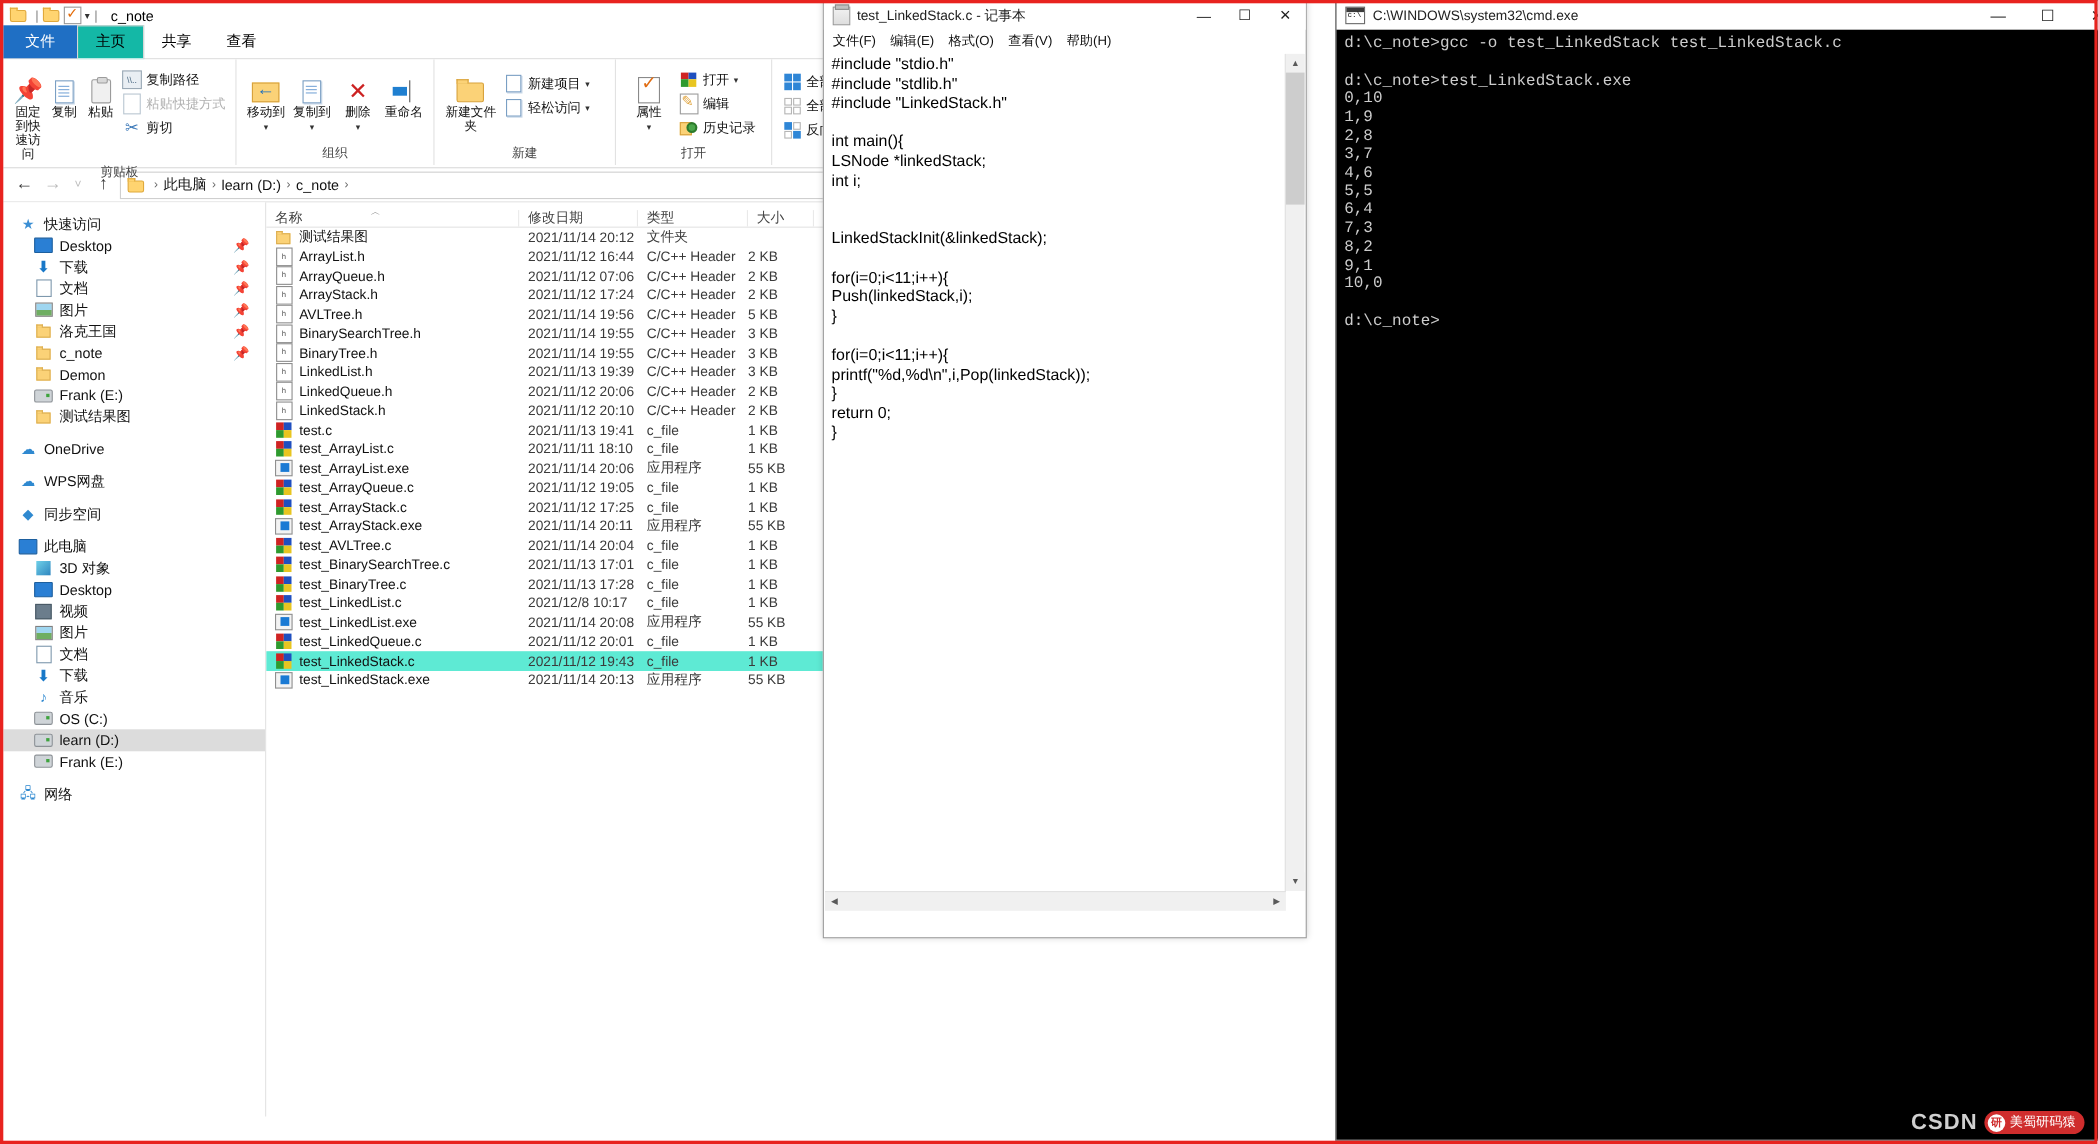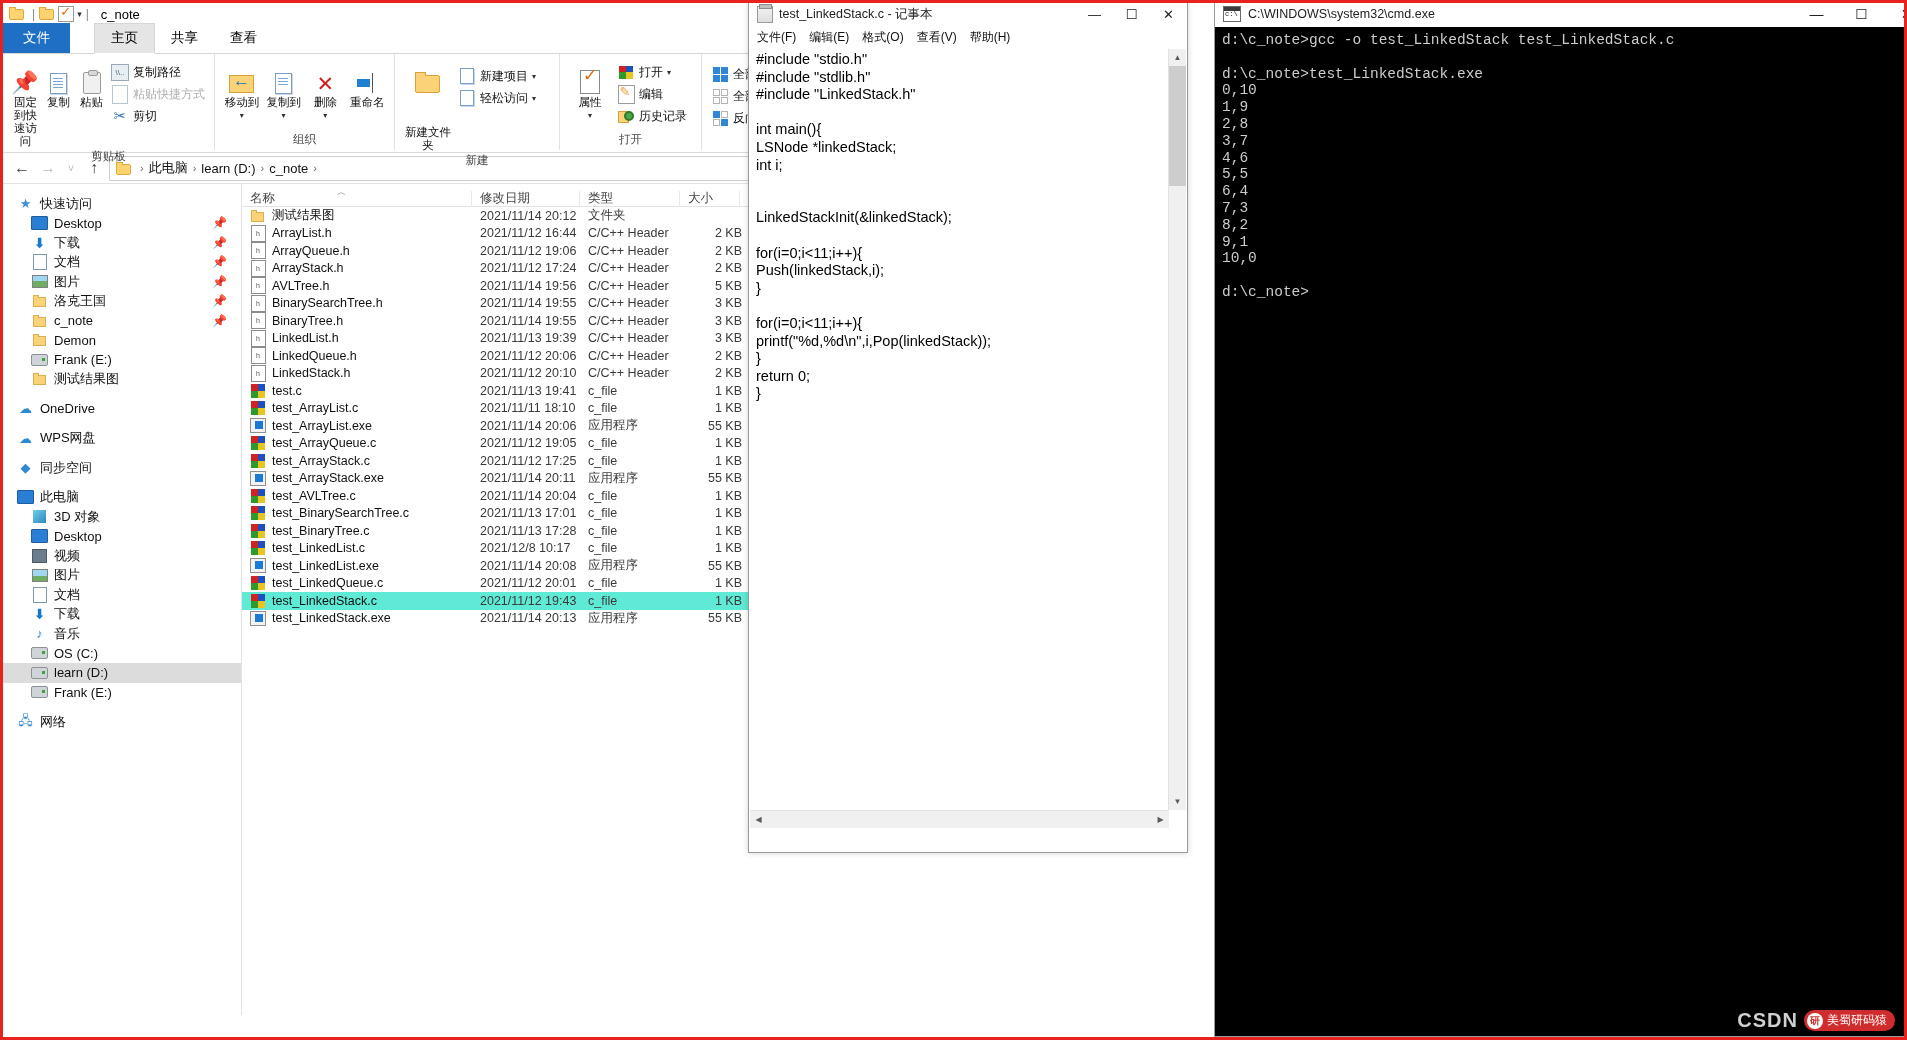--- a/index.html
+++ b/index.html
@@ -21,21 +21,21 @@
   .folder-ico:after{content:"";position:absolute;left:0;top:0px;width:7px;height:3px;background:#ffd470;border:1px solid #e0a93b;border-bottom:none;box-sizing:border-box;}
   .qat-sep{color:#888;margin:0 4px;font-size:12px;}
   .qat-check{width:14px;height:14px;border:1px solid #999;position:relative;background:#fff;}
   .qat-check:after{content:"✓";position:absolute;left:1px;top:-3px;color:#e46c0a;font-size:13px;}
   .qat-caret{font-size:9px;color:#333;margin-left:3px;}
   .exp-title{margin-left:8px;font-size:13px;color:#000;}
 
   .ribbon-tabs{height:28px;display:flex;align-items:flex-end;border-bottom:1px solid #d6d6d6;background:#fff;}
   .tab{padding:5px 16px 6px;font-size:13.5px;color:#000;cursor:default;}
   .tab.file{background:#1f6fc4;color:#fff;padding:6px 20px;}
-  .tab.active{border:1px solid #d6d6d6;border-bottom:1px solid #fff;margin-bottom:-1px;background:#e5e5e5;margin-left:24px;}
+  .tab.active{border:1px solid #d6d6d6;border-bottom:1px solid #fff;margin-bottom:-1px;background:#14b8a6;}
 
   .ribbon{height:98px;background:#fff;border-bottom:1px solid #dadada;display:flex;position:relative;}
   .rgroup{display:flex;flex-direction:column;justify-content:space-between;border-right:1px solid #e2e2e2;padding:2px 6px 0;height:96px;box-sizing:border-box;}
   .rgroup-body{display:flex;align-items:flex-start;padding-top:3px;}
   .rgroup-label{text-align:center;font-size:11.5px;color:#444;padding-bottom:3px;}
   .bigbtn{width:56px;display:flex;flex-direction:column;align-items:center;font-size:11.5px;color:#111;line-height:13px;text-align:center;padding:1px 2px;cursor:default;}
   .bigbtn .bi{height:34px;display:flex;align-items:flex-end;justify-content:center;margin-bottom:2px;}
   .smallcol{display:flex;flex-direction:column;justify-content:center;padding-top:2px;}
   .smallbtn{display:flex;align-items:center;font-size:12px;color:#111;height:22px;padding:0 3px;white-space:nowrap;cursor:default;}
   .smallbtn .si{width:18px;height:16px;margin-right:4px;display:flex;align-items:center;justify-content:center;}
@@ -109,21 +109,21 @@
   .c-name .sortcaret{position:absolute;left:95px;top:-5px;font-size:9px;color:#777;}
   .c-date{width:108px;}
   .c-type{width:100px;}
   .c-size{width:60px;}
   .frow{height:17.5px;display:flex;align-items:center;font-size:12.5px;color:#111;cursor:default;}
   .frow.sel{background:#5eead4;}
   .f-name{width:230px;display:flex;align-items:center;padding-left:8px;box-sizing:border-box;}
   .f-name .fi{width:16px;height:14px;margin-right:6px;display:flex;align-items:center;justify-content:center;flex:0 0 16px;}
   .f-date{width:108px;padding-left:8px;color:#3a3a3a;box-sizing:border-box;}
   .f-type{width:100px;padding-left:8px;color:#3a3a3a;box-sizing:border-box;}
-  .f-size{width:62px;text-align:right;color:#3a3a3a;box-sizing:border-box;}
+  .f-size{width:62px;text-align:left;color:#3a3a3a;box-sizing:border-box;}
   .ico-h{width:13px;height:15px;border:1px solid #8d8d8d;background:#fff;position:relative;font-size:7px;color:#555;display:flex;align-items:center;justify-content:center;}
   .ico-c{width:15px;height:14px;position:relative;}
   .ico-c i{position:absolute;width:7px;height:7px;display:block;}
   .ico-exe{width:15px;height:13px;background:#f3f3f3;border:1px solid #8f8f8f;position:relative;}
   .ico-exe:after{content:"";position:absolute;left:4px;top:2px;width:8px;height:8px;background:#1a7ad4;}
 
   .statusbar{position:absolute;left:0;bottom:0;width:1185px;height:24px;background:#f0f0f0;border-top:1px solid #dcdcdc;display:flex;align-items:center;font-size:12px;color:#222;box-sizing:border-box;}
   .sb-cell{padding:0 12px;}
   .sb-share{display:flex;align-items:center;gap:4px;}
 
@@ -275,21 +275,21 @@
               <span class="ic-rename"></span>
             </span>
           <span>重命名</span>
         </div>
       </div>
       <div class="rgroup-label">组织</div>
     </div>
 
     <div class="rgroup" style="width:165px;">
       <div class="rgroup-body">
-        <div class="bigbtn" style="width:50px;gap:30px;">
+        <div class="bigbtn" style="width:50px;">
           <span class="bi">
               <span class="ic-folder-big"></span>
             </span>
           <span>新建文件夹</span>
         </div>
         <div class="smallcol" style="padding-top:6px;">
           <div class="smallbtn">
             <span class="si">
                 <span class="ic-doc" style="width:12px;height:14px;"></span>
               </span>
@@ -604,21 +604,21 @@
             <span class="f-type">C/C++ Header</span>
             <span class="f-size">2 KB</span>
           </div>
           <div class="frow">
             <span class="f-name">
               <span class="fi">
                 <span class="ico-h">h</span>
               </span>
               <span>ArrayQueue.h</span>
             </span>
-            <span class="f-date">2021/11/12 19:06</span>
+            <span class="f-date">2021/11/12 07:06</span>
             <span class="f-type">C/C++ Header</span>
             <span class="f-size">2 KB</span>
           </div>
           <div class="frow">
             <span class="f-name">
               <span class="fi">
                 <span class="ico-h">h</span>
               </span>
               <span>ArrayStack.h</span>
             </span>

